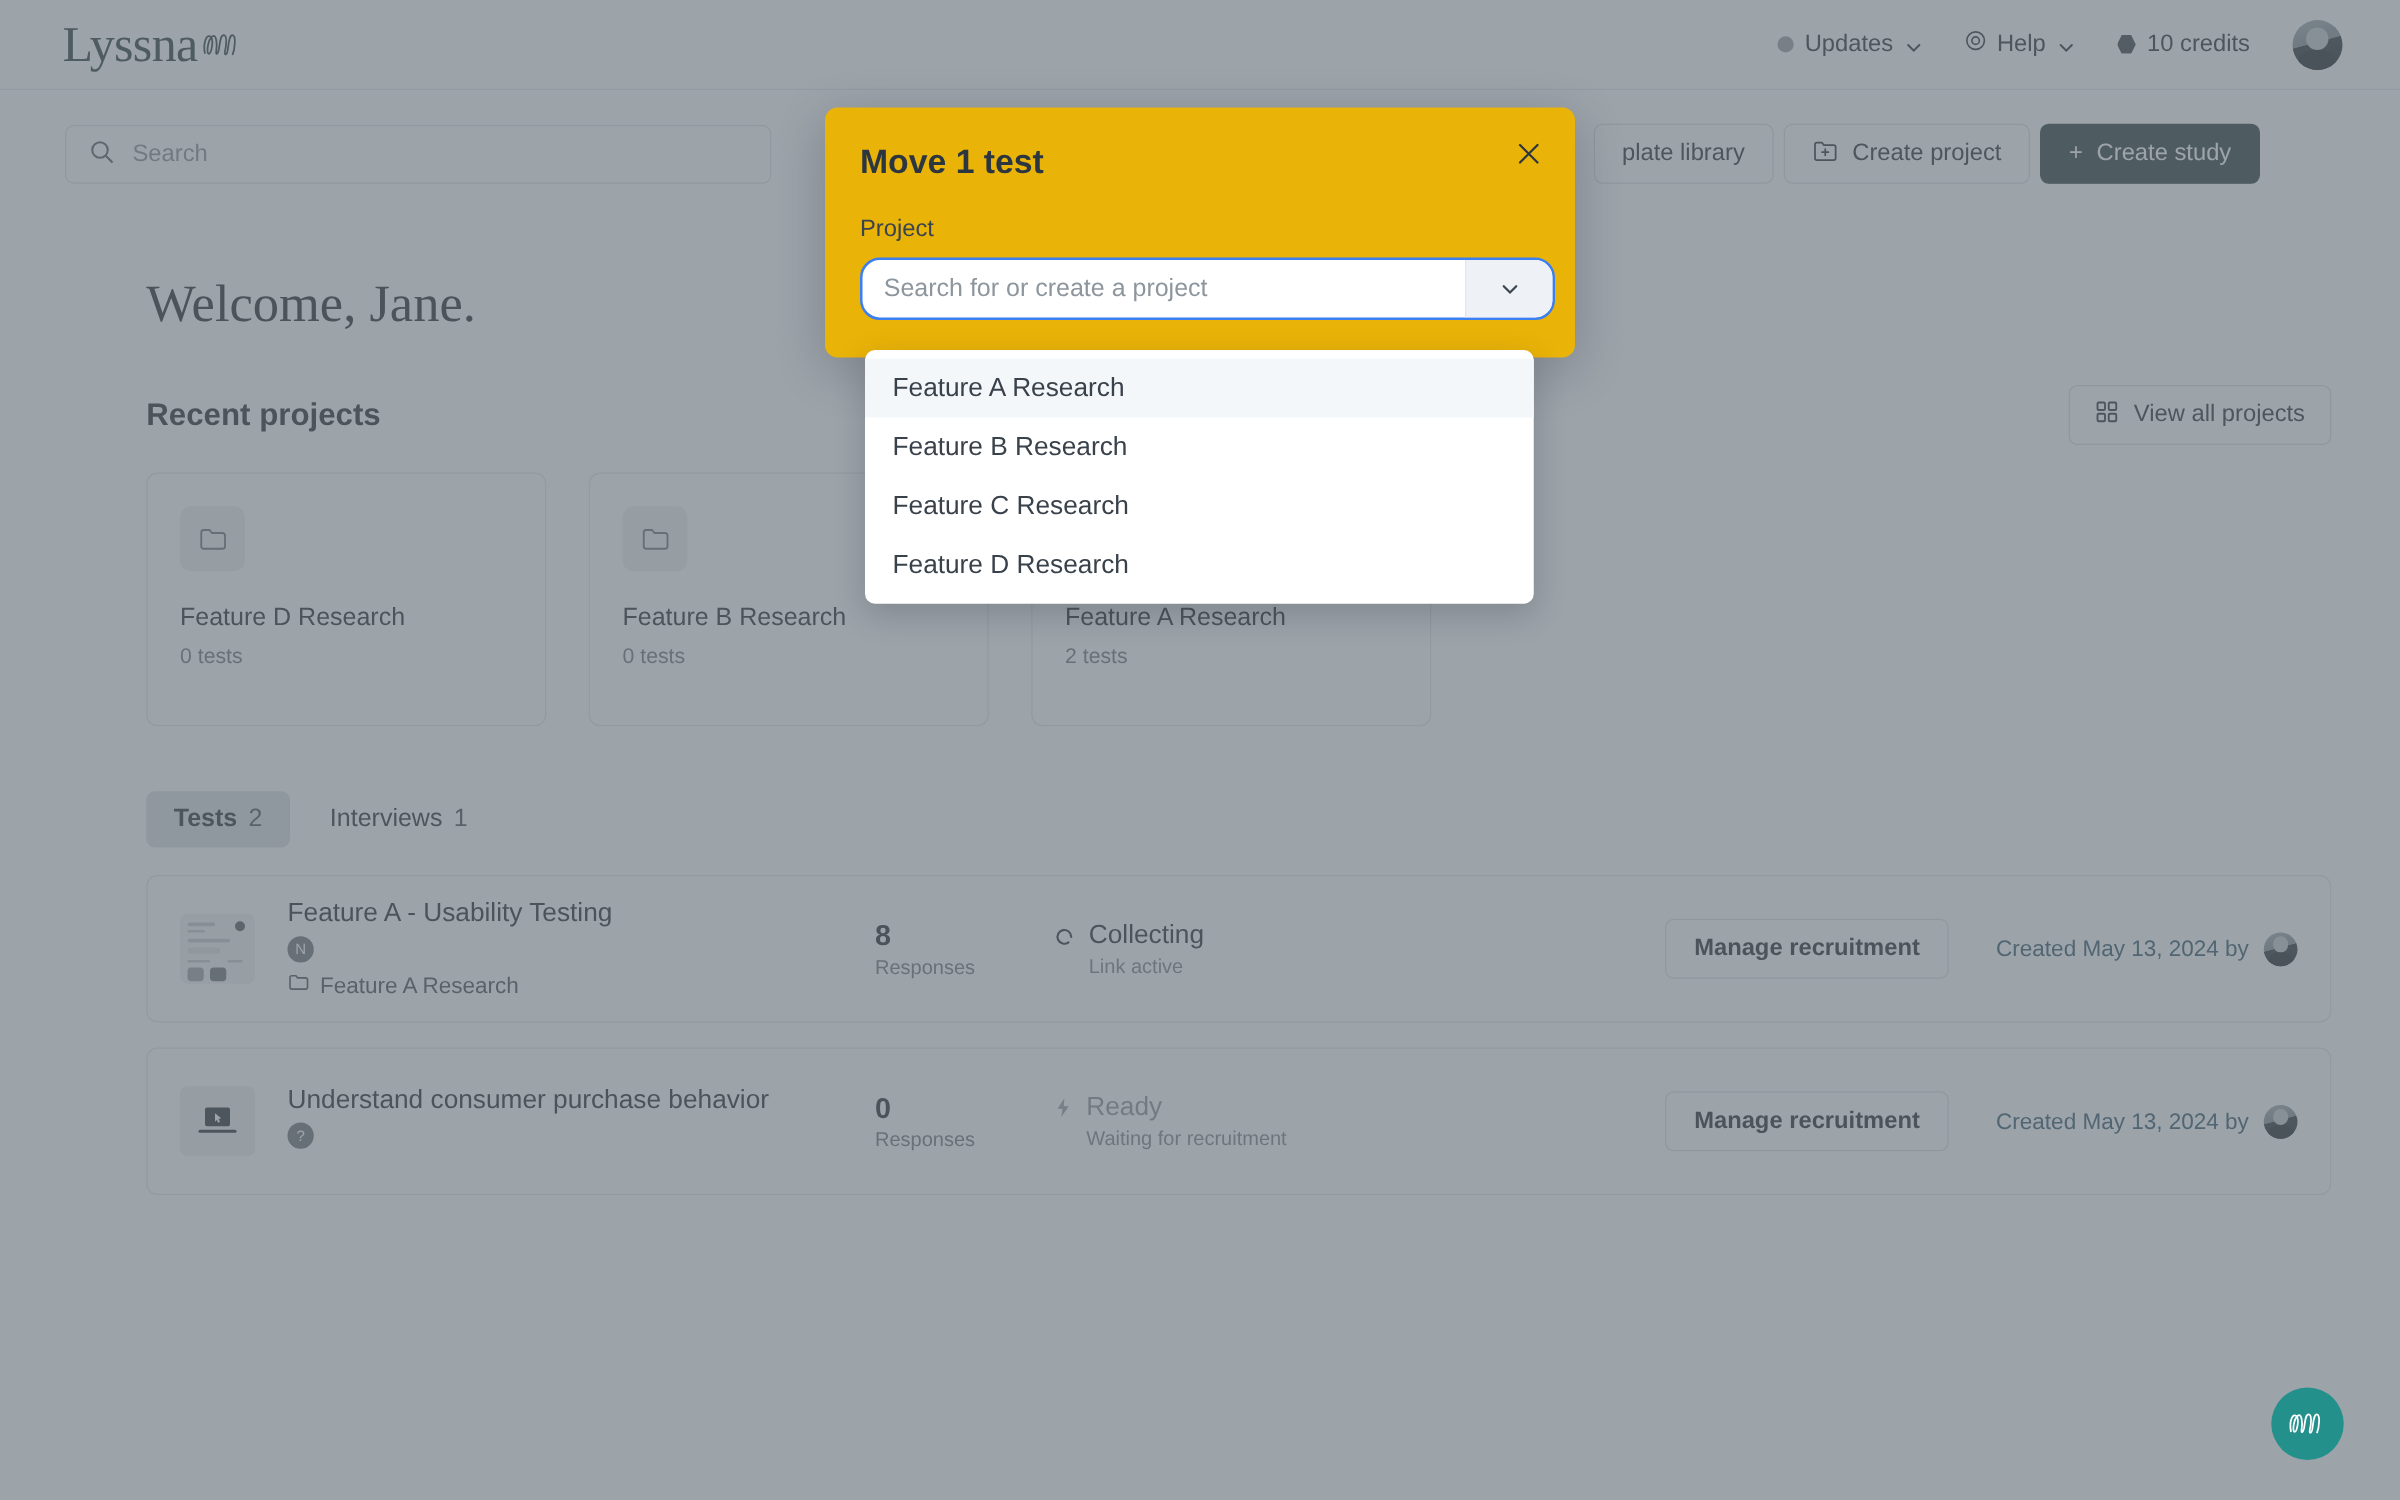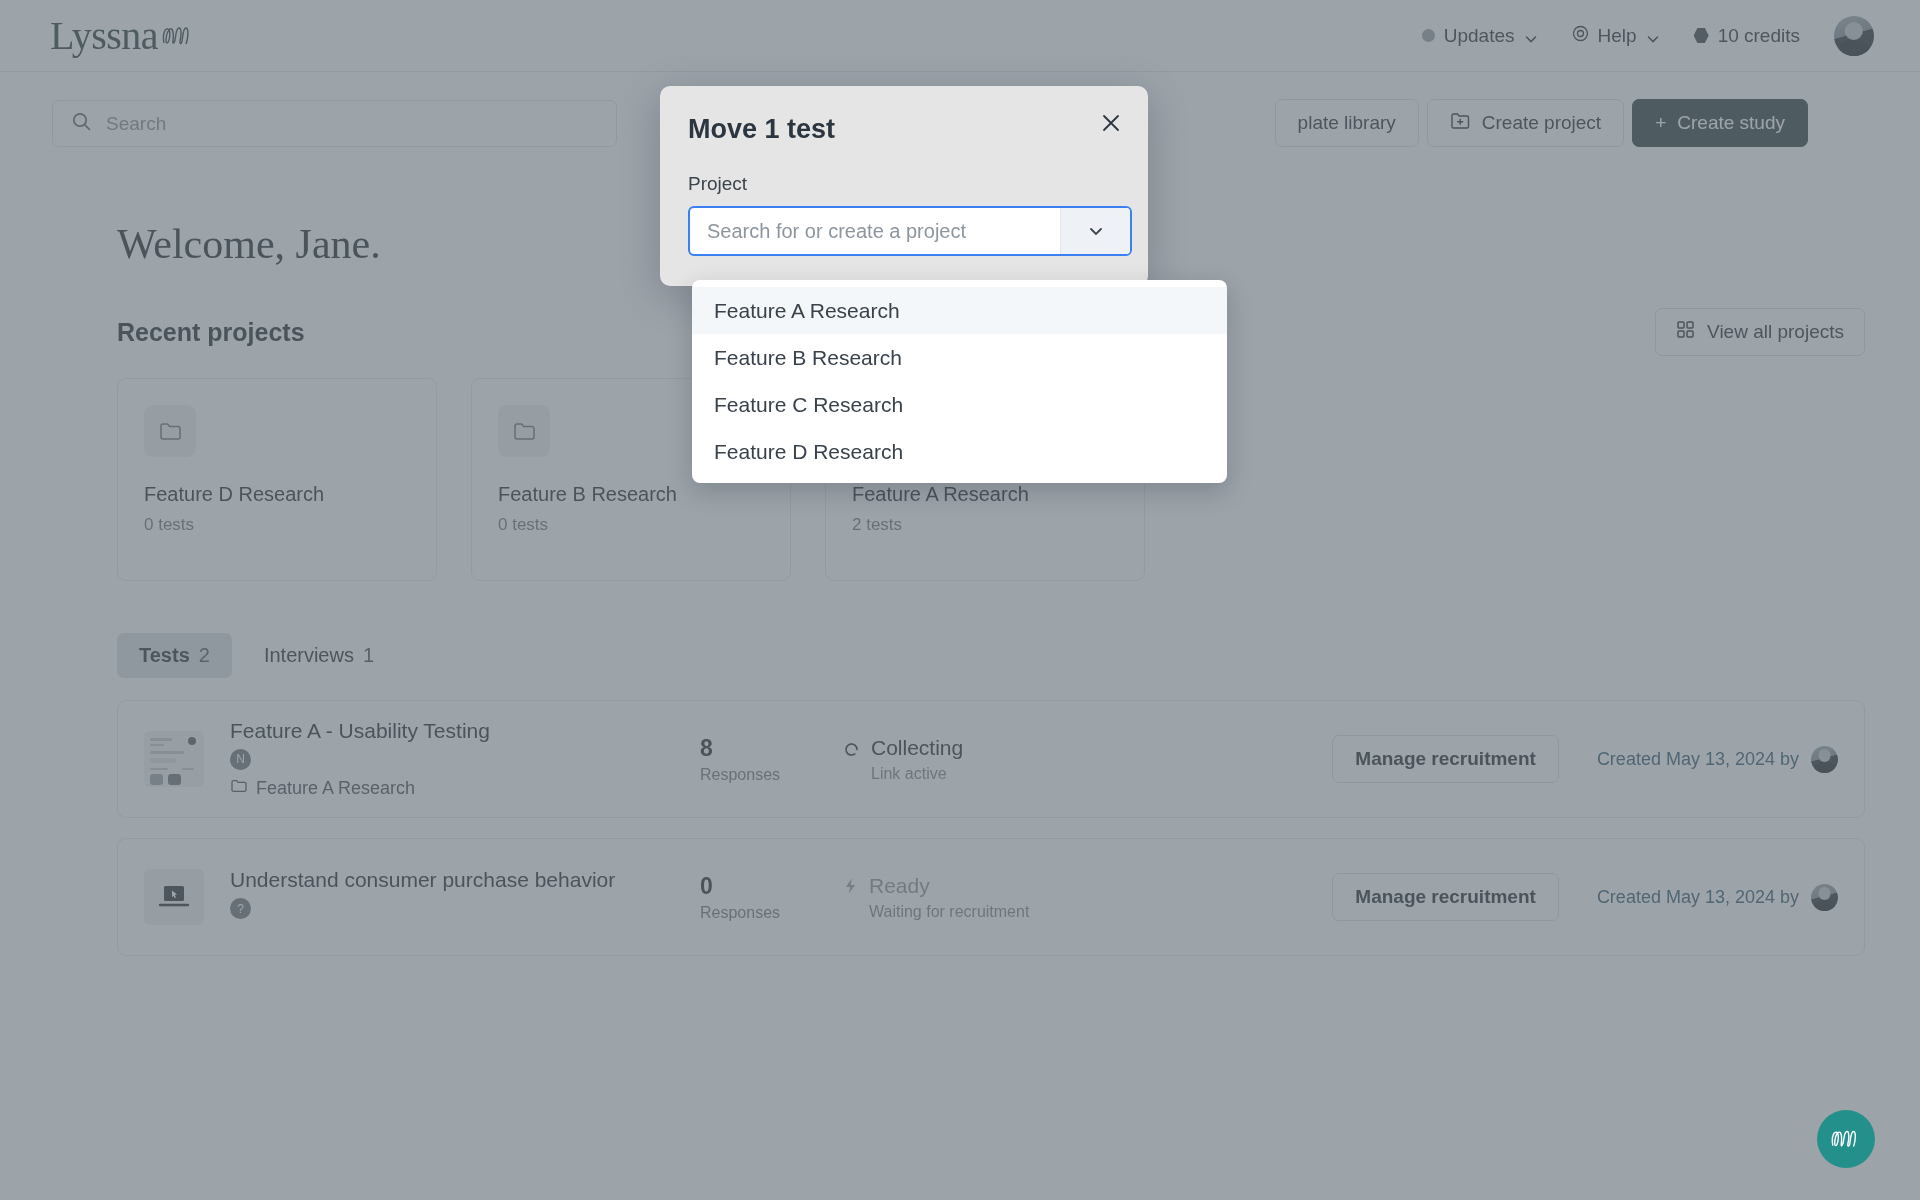--- a/index.html
+++ b/index.html
@@ -162,33 +162,33 @@
 
   
   .fab{
     position:absolute; right:45px; bottom:32px; width:58px;height:58px;border-radius:50%;
     background:#24908c; display:flex;align-items:center;justify-content:center;
     z-index:45; cursor:pointer;
   }
 
   
   .modal{
-    position:absolute; left:660px; top:86px; width:488px;
-    background:#e5e5e5; border-radius:10px; z-index:60;
+    position:absolute; left:660px; top:86px; width:600px;
+    background:#eab308; border-radius:10px; z-index:60;
     box-shadow:0 10px 40px rgba(15,25,35,.22);
     padding:28px 16px 30px 28px;
   }
   .modal-title{ font-size:27px; font-weight:bold; color:#2c3640;}
   .modal-close{
     position:absolute; right:22px; top:22px; width:30px;height:30px;
     display:flex;align-items:center;justify-content:center;cursor:pointer;
   }
   .field-label{ font-size:19px;color:#3a444d; margin-top:28px; margin-bottom:11px;}
   .select-wrap{
-    height:50px; border:2px solid #3b7ff0; border-radius:6px; background:#fff;
+    height:50px; border:2px solid #3b7ff0; border-radius:16px; background:#fff;
     display:flex; align-items:center; overflow:hidden;
   }
   .select-wrap .val{ flex:1; padding-left:17px; font-size:20px; color:#8d959d;}
   .select-caret{
     width:70px;height:100%;background:#eef1f5;border-left:1px solid #e3e7ec;
     display:flex;align-items:center;justify-content:center;cursor:pointer;
   }
   .dropdown{
     position:absolute; left:692px; top:280px; width:535px;
     background:#fff; border-radius:8px; z-index:70;

